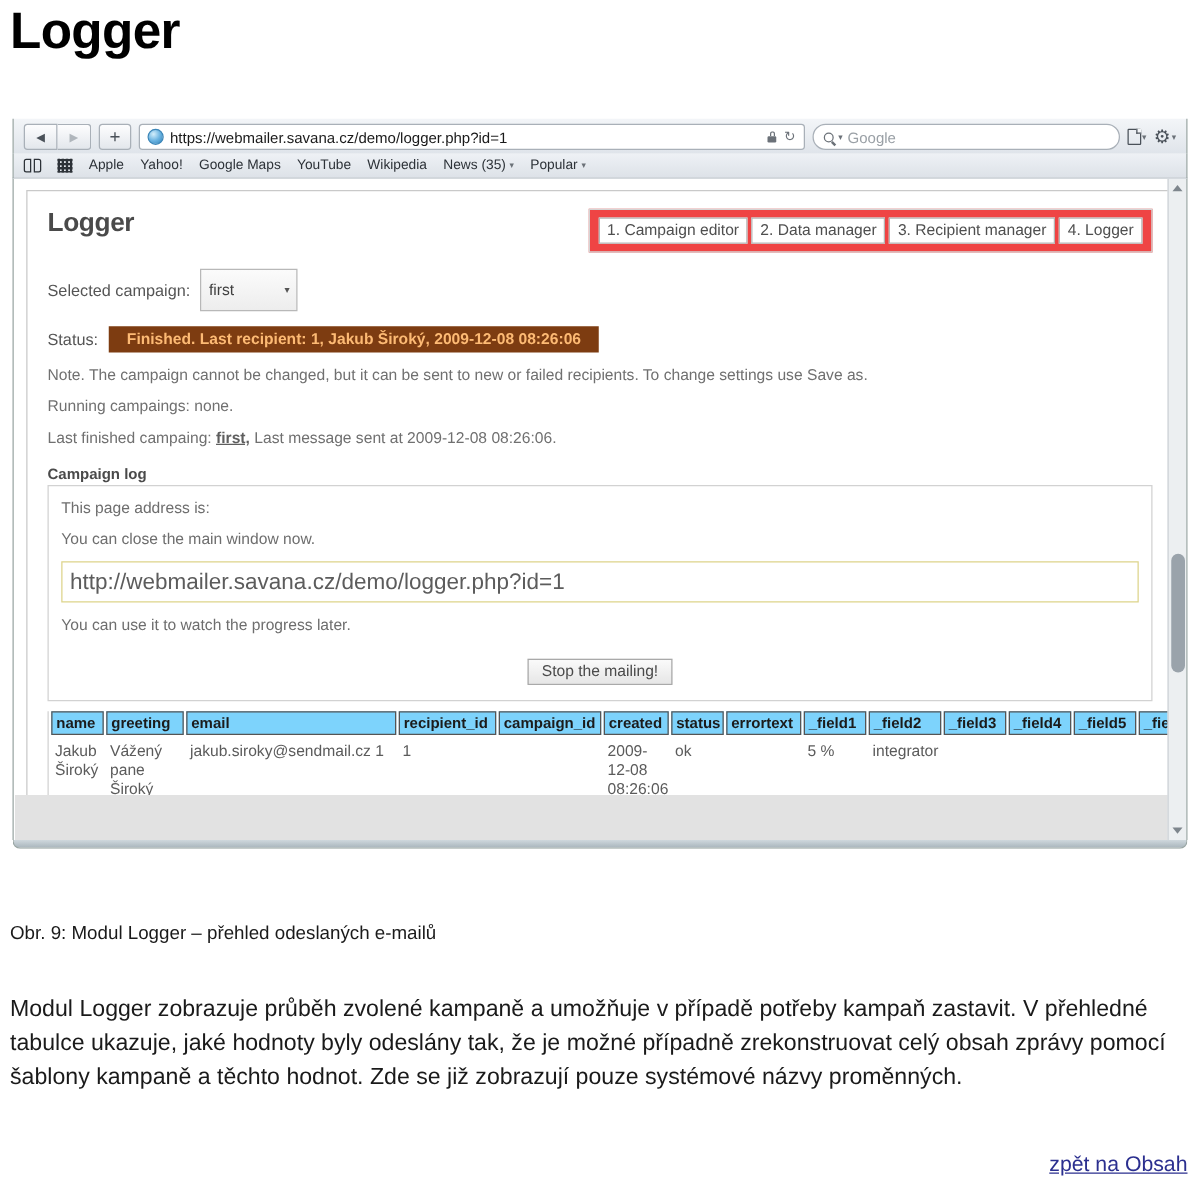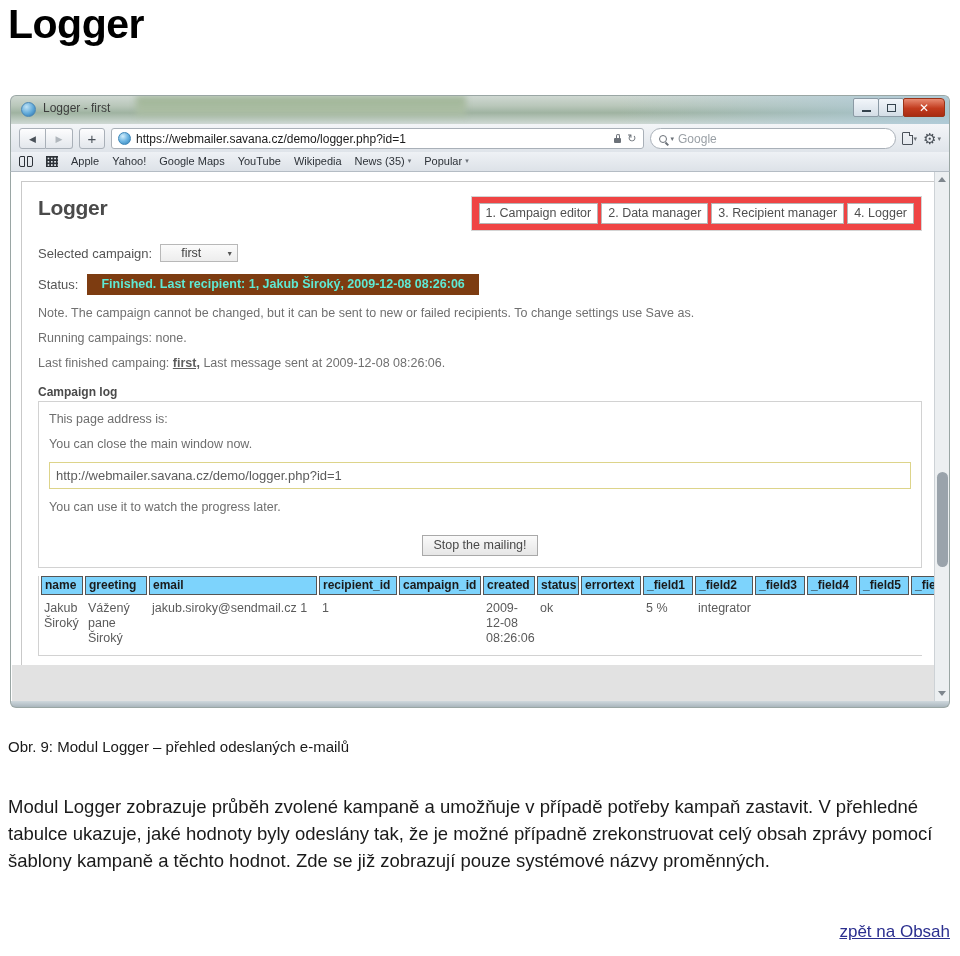--- a/index.html
+++ b/index.html
@@ -267,32 +267,32 @@
   }
 
   .campaign-row {
     display: flex; align-items: center; gap: 8px;
     margin-top: 13px;
   }
   .field-label { font-size: 13px; color: #555555; }
   .select-box {
     border: 1px solid #b8b8b8;
     background: linear-gradient(to bottom, #fbfbfb, #ededed);
-    width: 78px; height: 18px;
+    width: 78px; height: 34px;
     display: flex; align-items: center; justify-content: space-between;
-    padding: 0 4px 0 20px;
+    padding: 0 4px 0 6px;
     font-size: 12.5px; color: #3f3f3f;
     box-sizing: border-box;
   }
   .select-box .tri { font-size: 7px; color: #555; }
 
   .status-row { display: flex; align-items: center; gap: 9px; margin-top: 12px; }
   .status-badge {
     background: #7d3c11;
-    color: #5eead4;
+    color: #fdba74;
     font-size: 12.5px;
     font-weight: bold;
     padding: 3px 14px 4px 14px;
     white-space: nowrap;
   }
 
   .note-line { font-size: 12.5px; color: #707070; margin-top: 11px; }
   .note-line b { color: #5e5e5e; }
   .note-line u { text-decoration: underline; }
 
@@ -302,21 +302,21 @@
   }
   .log-box {
     border: 1px solid #d2d2d2;
     background: #ffffff;
     padding: 10px 10px 8px 10px;
   }
   .log-text { font-size: 12.5px; color: #6e6e6e; margin-bottom: 11px; }
   .log-url-field {
     border: 1px solid #ddd48a;
     background: #ffffff;
-    font-size: 13px;
+    font-size: 18px;
     color: #5c5c5c;
     padding: 5px 6px;
     margin-bottom: 11px;
   }
   .stop-wrap { text-align: center; padding: 10px 0 6px 0; }
   .stop-btn {
     border: 1px solid #a9a9a9;
     background: linear-gradient(to bottom, #fafafa, #e6e6e6);
     font-size: 12.5px;
     color: #4a4a4a;
@@ -417,35 +417,20 @@
     text-align: center;
   }
 </style>
 </head>
 <body>
 
 <div class="doc-title">Logger</div>
 
 <div class="browser-shot">
 
-  <div class="titlebar">
-    <div class="blur-patch"></div>
-    <div class="tb-right-glow"></div>
-    <div class="win-icon"></div>
-    <div class="win-title">Logger - first</div>
-    <div class="win-buttons">
-      <div class="win-btn">
-          <span class="min-bar"></span>
-        </div>
-      <div class="win-btn">
-          <span class="max-sq"></span>
-        </div>
-      <div class="win-btn close">✕</div>
-    </div>
-  </div>
 
   <div class="toolbar">
     <div class="nav-group">
       <div class="nav-btn">◀</div>
       <div class="nav-btn">▶</div>
     </div>
     <div class="plus-btn">+</div>
     <div class="urlbar">
       <span class="globe"></span>
       <span class="url-text">https://webmailer.savana.cz/demo/logger.php?id=1</span>

